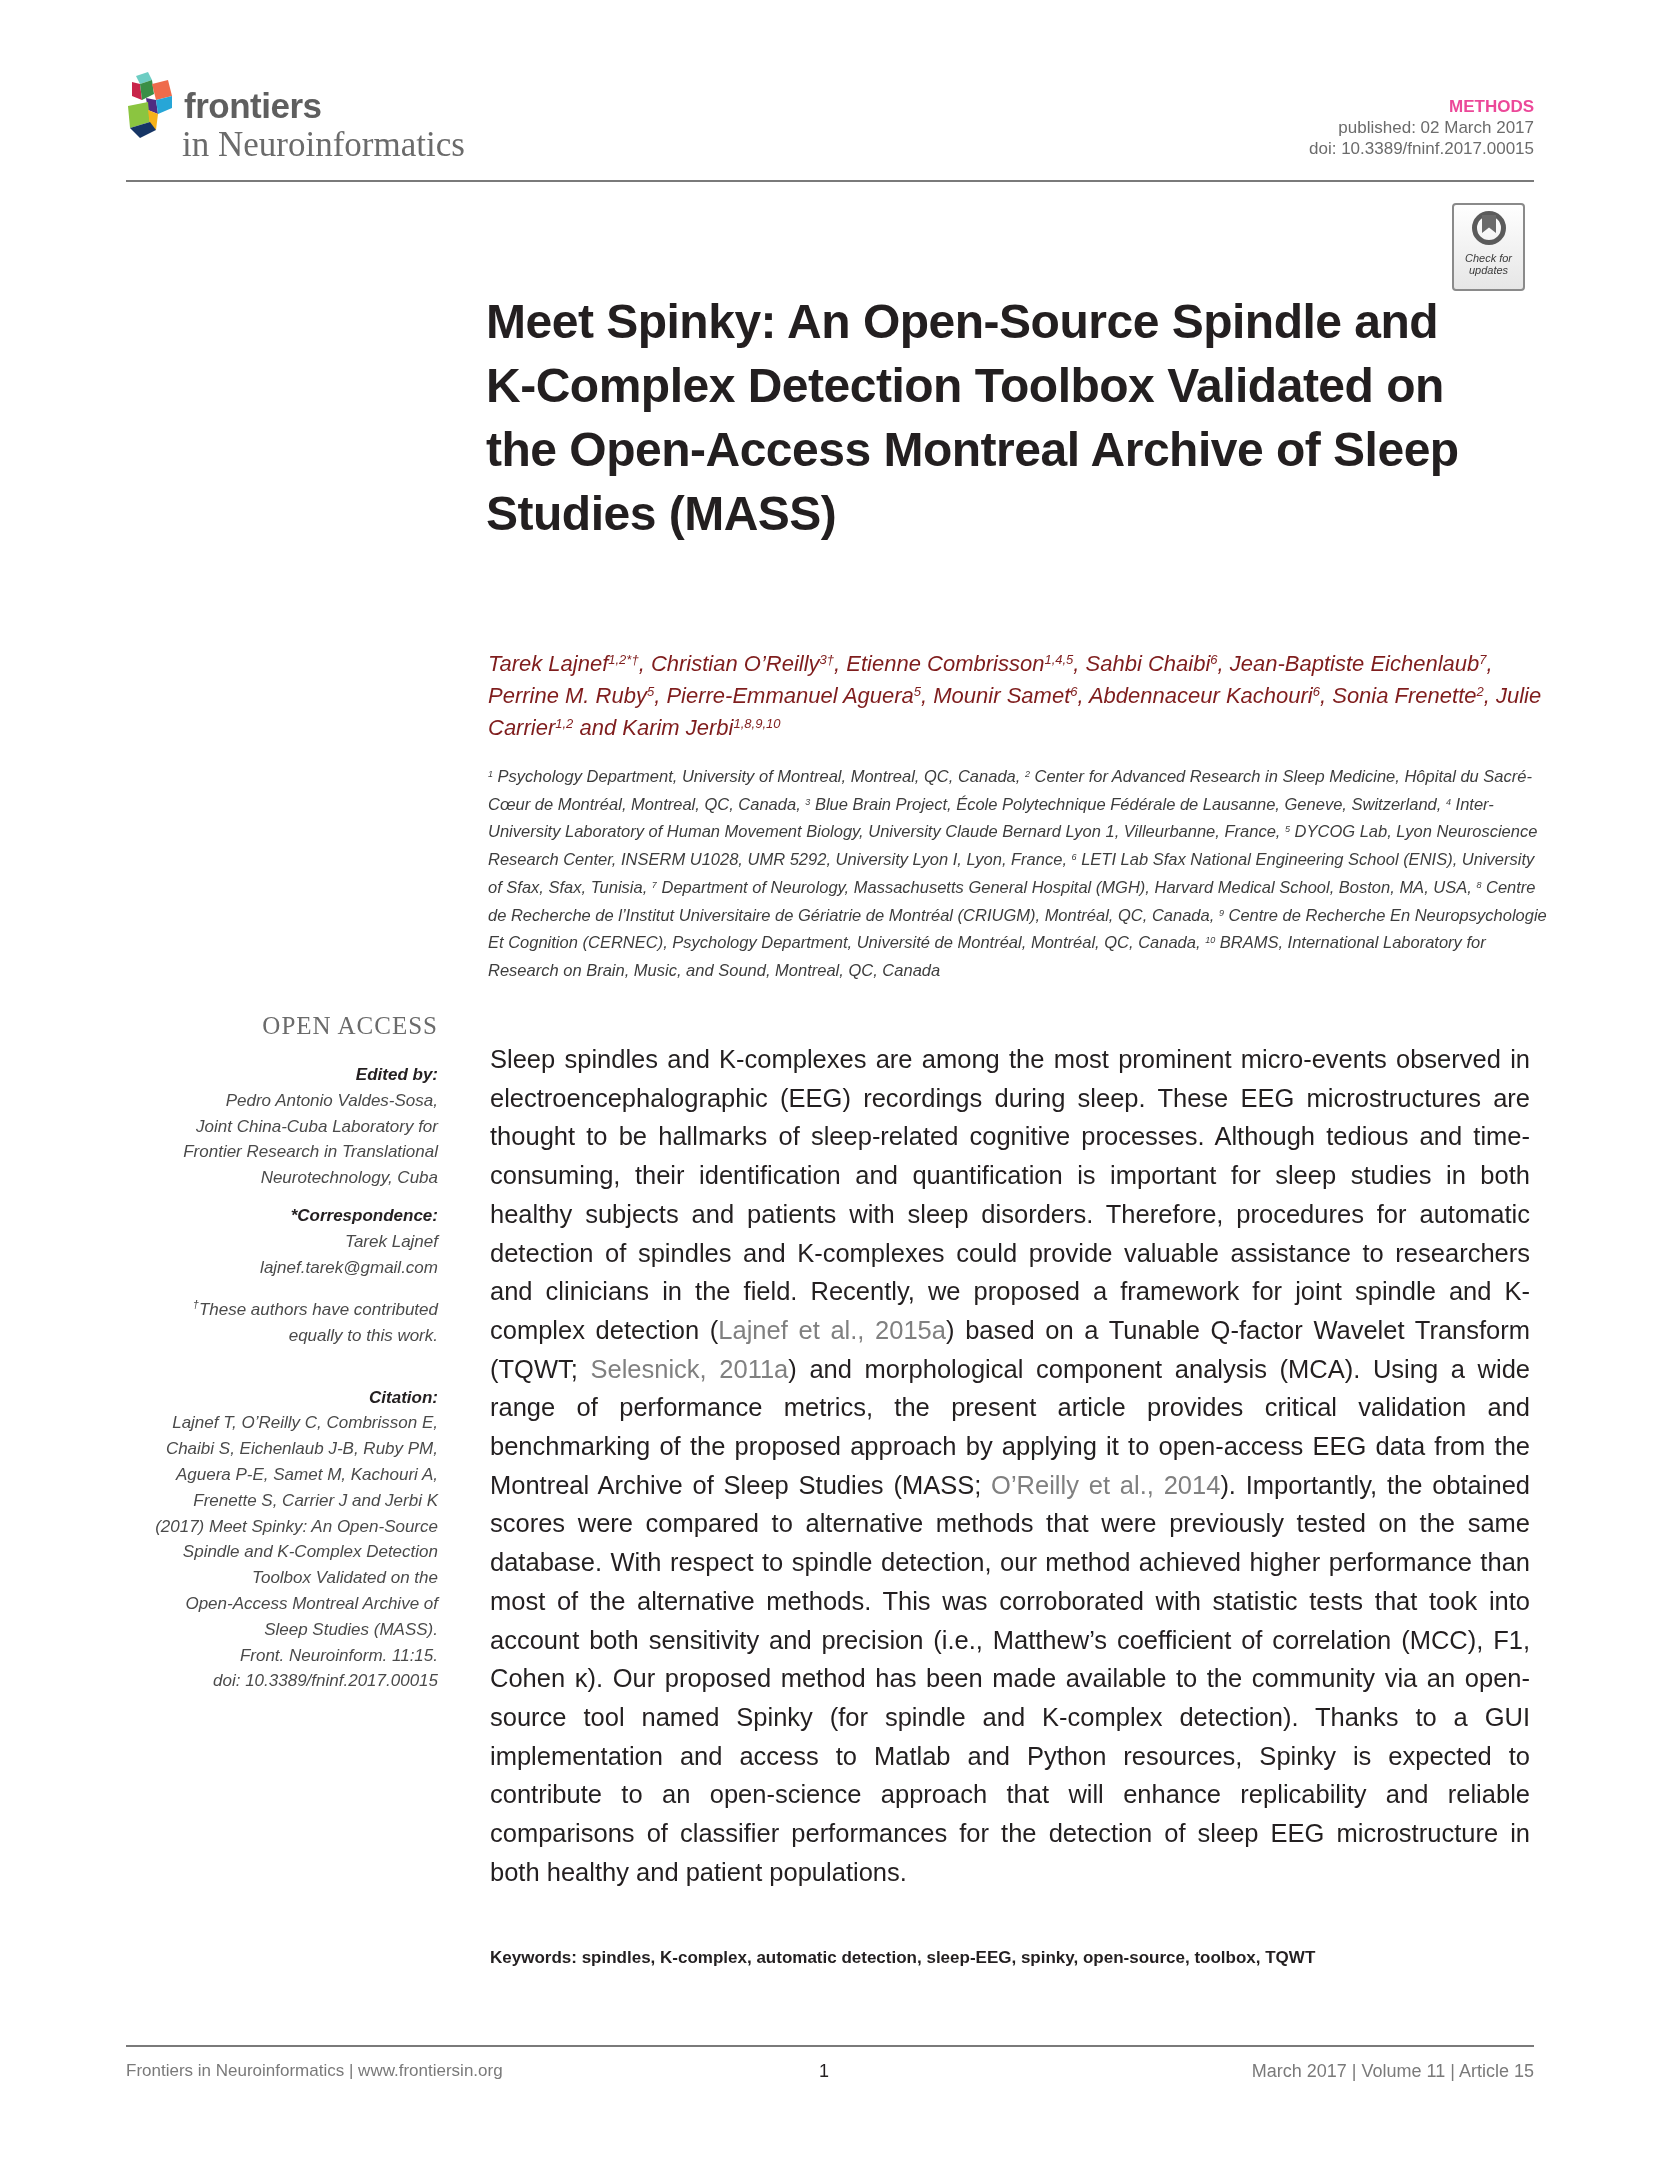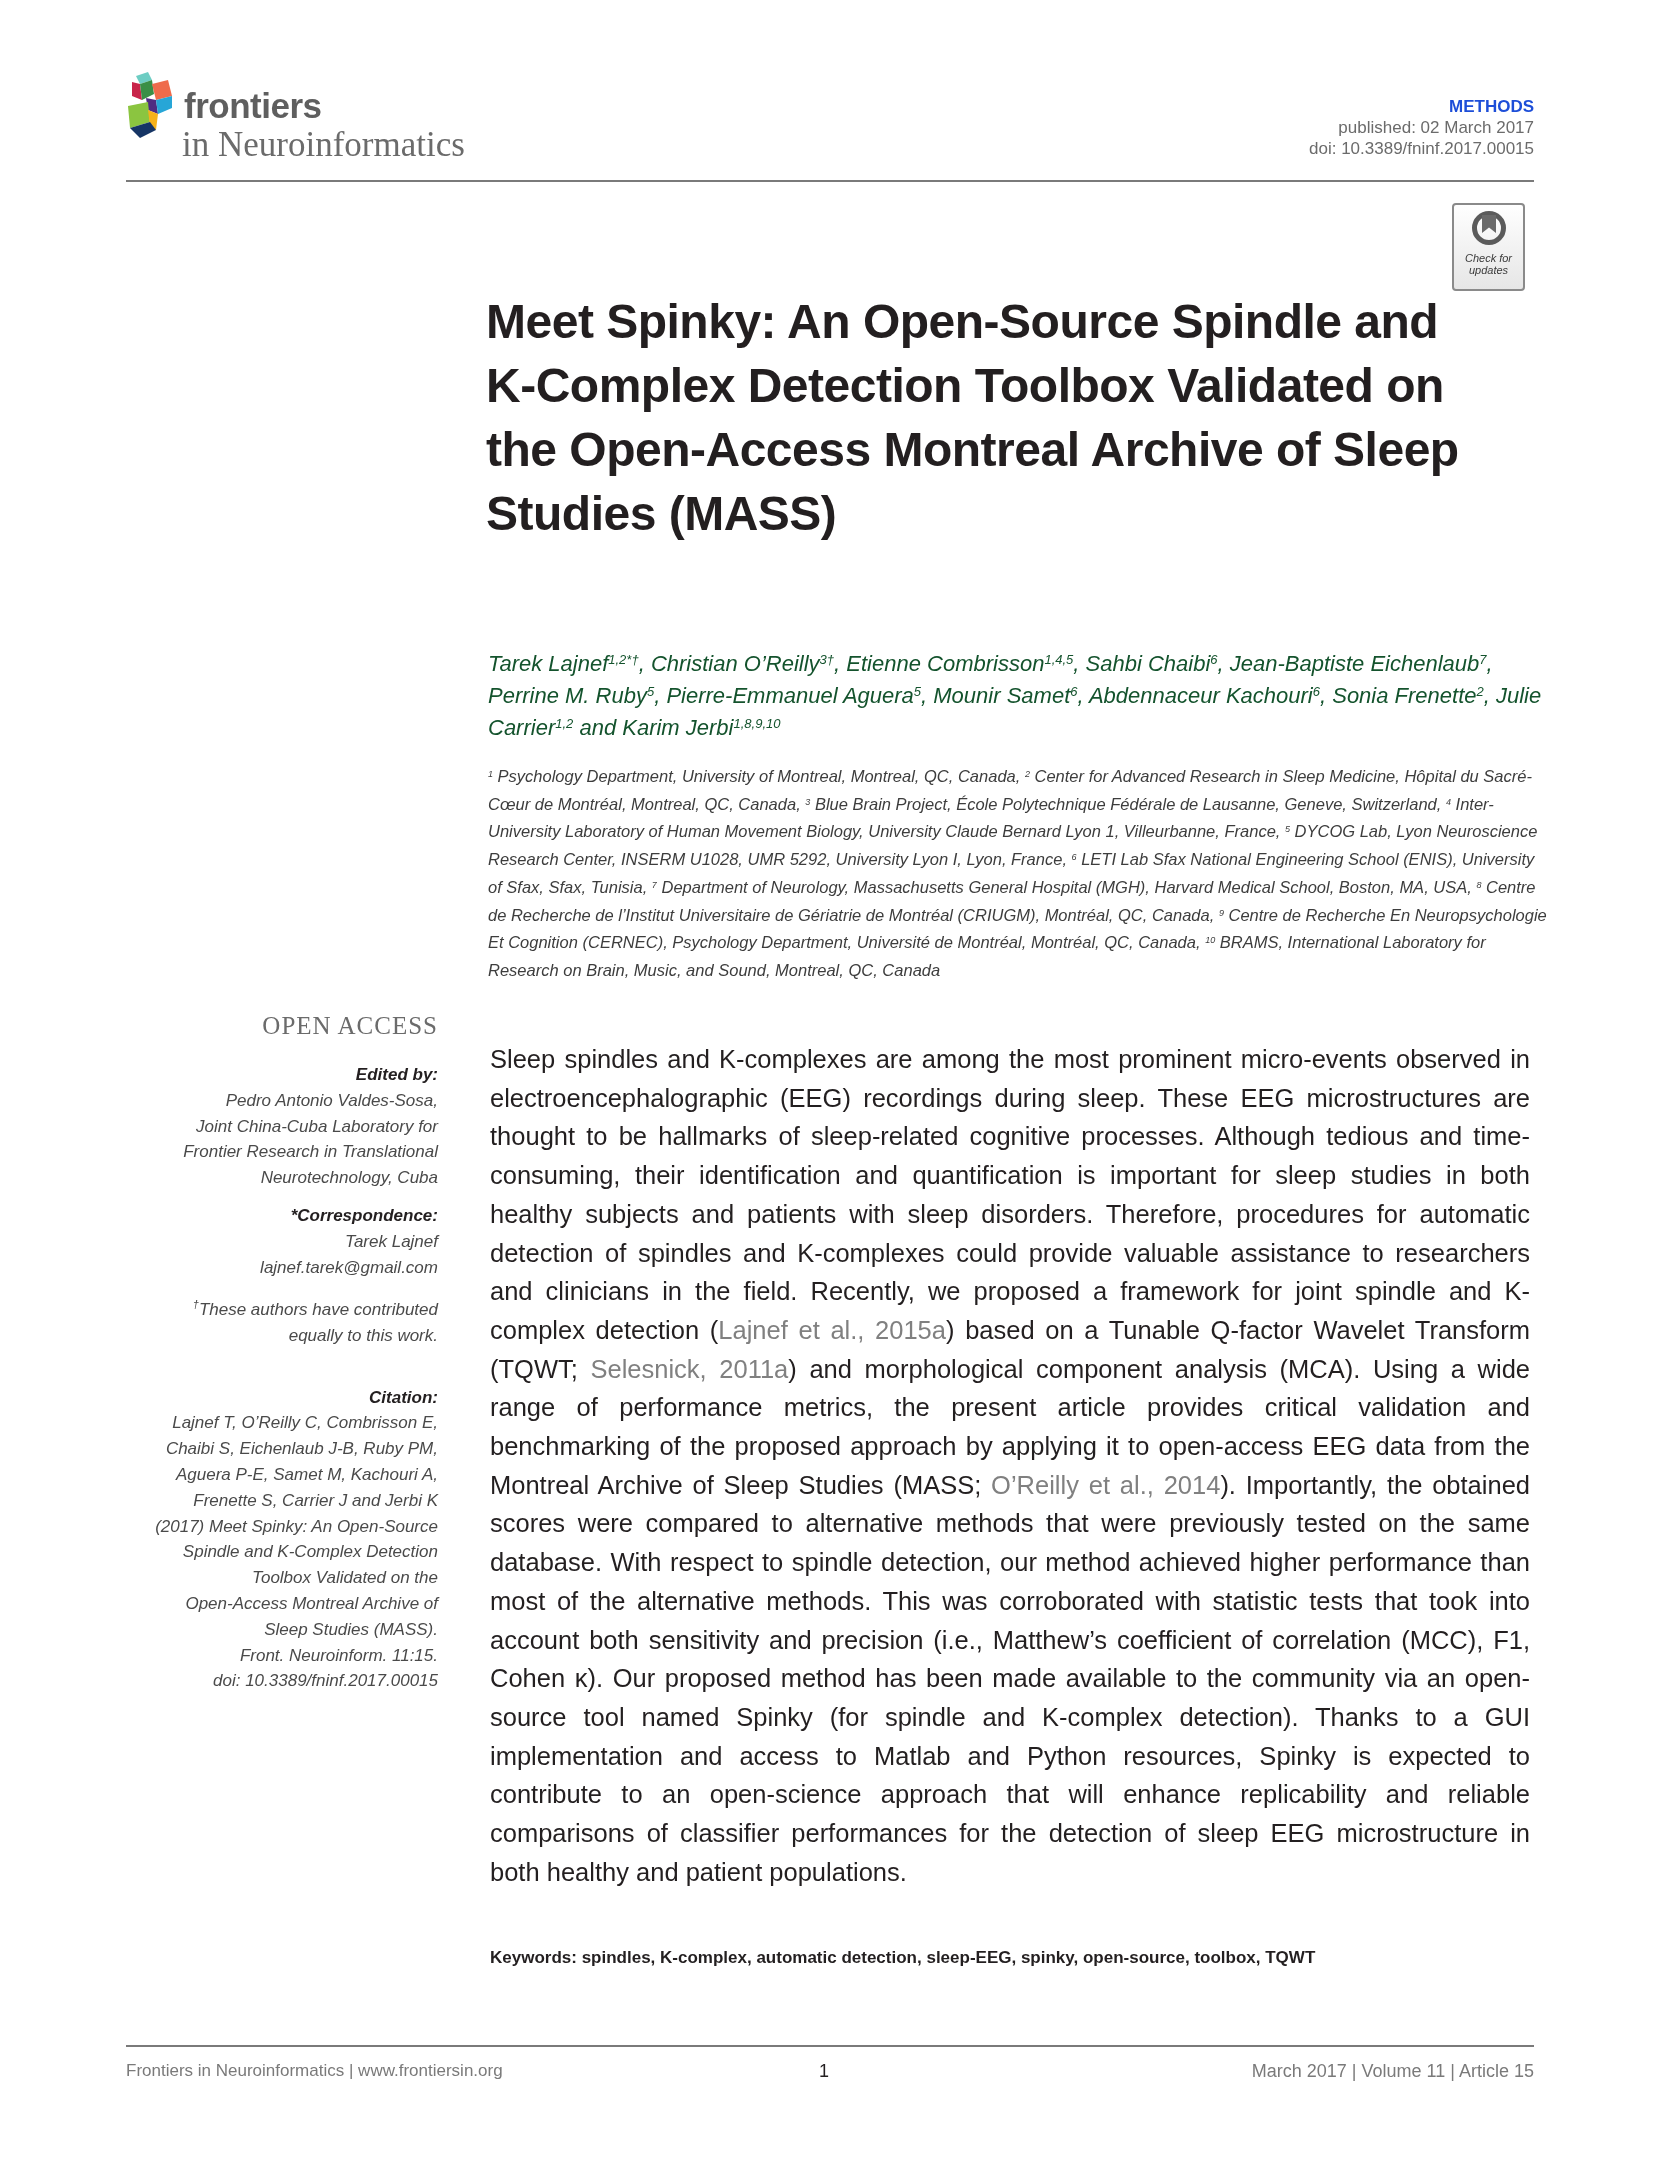--- a/index.html
+++ b/index.html
@@ -7,32 +7,32 @@
     width: 1654px; height: 2166px; position: relative; overflow: hidden;
     font-family: "Liberation Sans", sans-serif; color: #231f20;
   }
   .abs { position: absolute; }
   
   #logo { left: 126px; top: 72px; width: 420px; height: 100px; }
   #logo svg { position: absolute; left: 0; top: 0; }
   #logo .brand { position: absolute; left: 58px; top: 16px; font-weight: bold; font-size: 35px; color: #5f5f5f; letter-spacing: -0.5px; line-height: 1; }
   #logo .journal { position: absolute; left: 56px; top: 55px; font-family: "Liberation Serif", serif; font-size: 35px; color: #6b6b6b; line-height: 1; }
   #hdr-right { right: 120px; top: 96px; text-align: right; font-size: 17px; line-height: 21px; color: #6b6b6b; }
-  #hdr-right .type { font-weight: bold; color: #1d4ed8; }
+  #hdr-right .type { font-weight: bold; color: #ec4899; }
   #hdr-rule { left: 126px; top: 180px; width: 1408px; height: 2px; background: #7a7a7a; }
   #check-badge { left: 1452px; top: 203px; width: 72px; width: 73px; height: 88px; border: 2px solid #8a8a8a; border-radius: 4px; background: linear-gradient(#ffffff, #e6e6e6); text-align: center; box-sizing: border-box; font-style: italic; }
   #check-badge .ring { position: absolute; left: 18px; top: 6px; width: 34px; height: 34px; border-radius: 50%; border: 5px solid #5b5b5b; box-sizing: border-box; }
   #check-badge .flag { position: absolute; left: 28px; top: 10px; width: 14px; height: 18px; background: #6a6a6a; clip-path: polygon(0 0,100% 0,100% 100%,50% 70%,0 100%); }
   #check-badge .txt { position: absolute; left: 0; right: 0; top: 47px; font-size: 11px; line-height: 12px; color: #3a3a3a; }
 
   
   #title { left: 486px; top: 290px; width: 1000px; font-size: 48px; line-height: 64px; font-weight: bold; color: #231f20; letter-spacing: -0.5px; }
 
   
-  #authors { left: 488px; top: 648px; width: 1060px; font-size: 22px; line-height: 32px; font-style: italic; color: #14532d; }
+  #authors { left: 488px; top: 648px; width: 1060px; font-size: 22px; line-height: 32px; font-style: italic; color: #7f1d1d; }
   #authors sup { font-size: 13px; vertical-align: top; position: relative; top: -4px; }
 
   
   #affil { left: 488px; top: 763px; width: 1060px; font-size: 16.5px; line-height: 27.7px; font-style: italic; color: #3d3d3d; }
   #affil sup { font-size: 9px; vertical-align: top; position: relative; top: -2px; }
 
   
   #sidebar { left: 140px; top: 1012px; width: 298px; text-align: right; font-size: 17px; line-height: 25.8px; font-style: italic; color: #4a4a4a; }
   #sidebar .oa { font-family: "Liberation Serif", serif; font-style: normal; font-size: 25px; color: #6b6b6b; letter-spacing: 1px; margin-bottom: 22px; line-height: 28px; }
   #sidebar .lbl { font-weight: bold; color: #231f20; }

